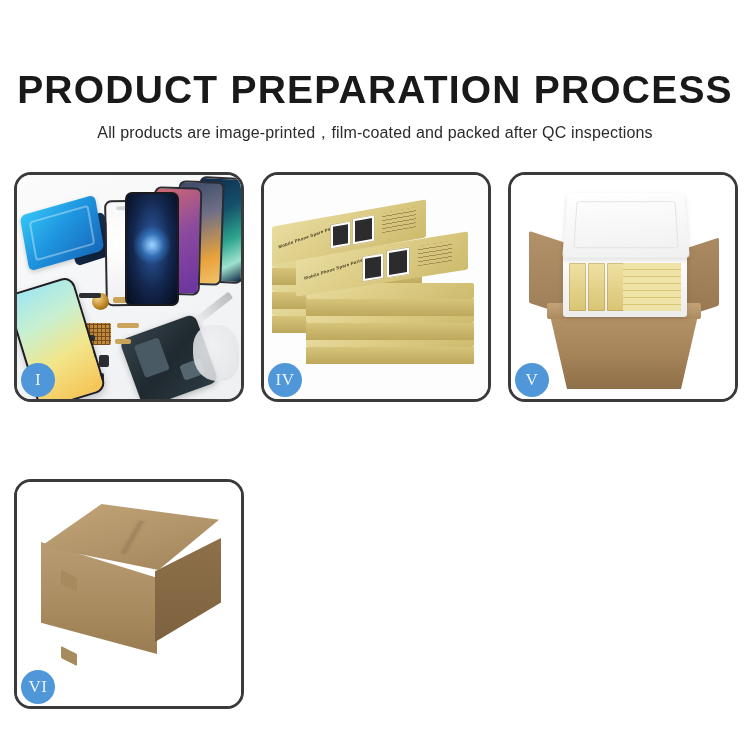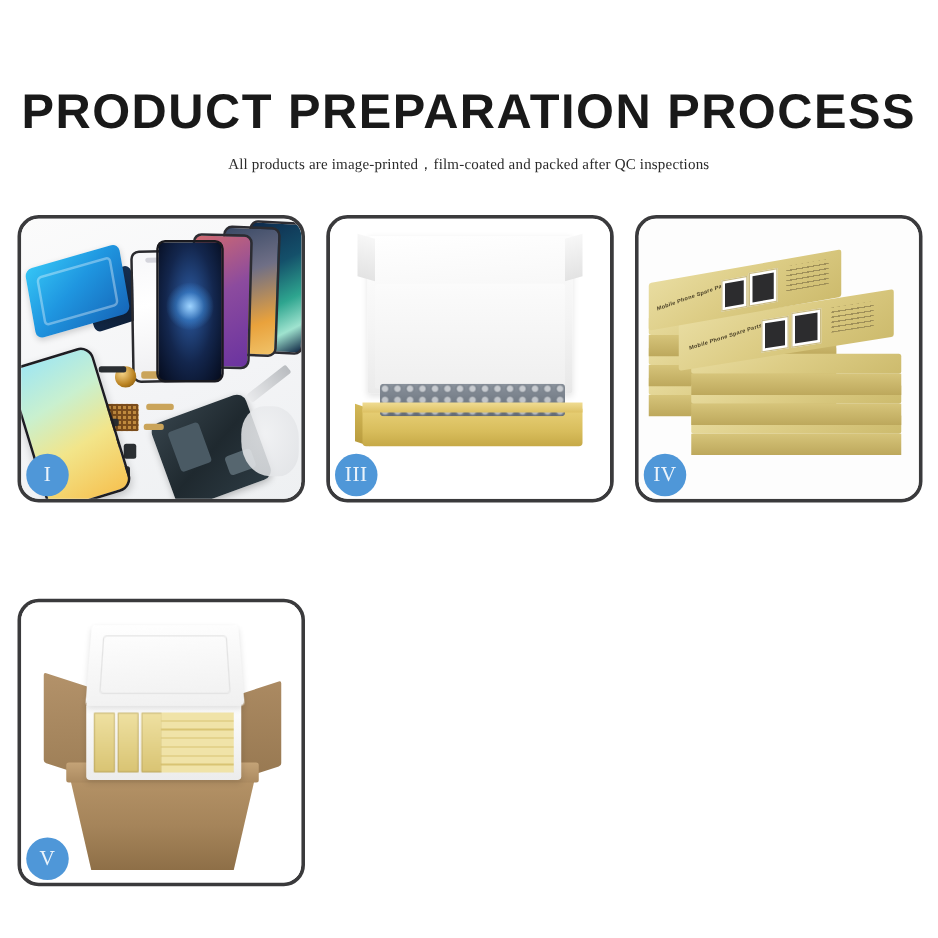--- a/index.html
+++ b/index.html
@@ -13,22 +13,22 @@
   #page{width:750px;height:750px;position:relative;margin-top:32px;}
 
   
   .header{width:750px;text-align:center;padding-top:38px;box-sizing:border-box;}
   .title{
     font-size:39px;font-weight:700;color:#191919;
     letter-spacing:1.2px;line-height:1.05;
     font-family:"Liberation Sans","DejaVu Sans",sans-serif;
   }
   .subtitle{
-    font-size:12px;color:#2b2b2b;margin-top:12px;letter-spacing:.15px;
-    font-family:Liberation Serif, serif;
+    font-size:16px;color:#2b2b2b;margin-top:12px;letter-spacing:.15px;
+    font-family:Liberation Sans, sans-serif;
   }
 
   
   .grid{
     position:absolute;left:14px;top:140px;
     width:724px;height:537px;
     display:grid;
     grid-template-columns:230px 230px 230px;
     grid-template-rows:230px 230px;
     column-gap:17px;row-gap:77px;
@@ -253,33 +253,20 @@
         <div class="chip" style="left:58px;top:160px;width:20px;height:6px;"></div>
         <div class="hand"></div>
         <div class="tweez"></div>
       </div>
       <div class="badge">
         <span>I</span>
       </div>
     </div>
 
 
-    <div class="panel">
-      <div class="panel-inner p3">
-        <div class="foamlid"></div>
-        <div class="foaminner"></div>
-        <div class="bub3"></div>
-        <div class="boxleft3"></div>
-        <div class="boxbody3"></div>
-        <div class="boxlip3"></div>
-      </div>
-      <div class="badge">
-        <span>III</span>
-      </div>
-    </div>
 
     <div class="panel">
       <div class="panel-inner p4">
         <div class="stack">
 
           <div class="sbox" style="left:0px;top:96px;width:150px;height:15px;">
               <div class="top"></div>
               <div class="side"></div>
             </div>
           <div class="sbox" style="left:0px;top:72px;width:150px;height:15px;">
@@ -349,15 +336,28 @@
         </div>
         <div class="kflat"></div>
         <div class="cartonRim"></div>
         <div class="cartonBody"></div>
       </div>
       <div class="badge">
         <span>V</span>
       </div>
     </div>
 
+    <div class="panel">
+      <div class="panel-inner p6">
+        <div class="c6left"></div>
+        <div class="c6right"></div>
+        <div class="c6top"></div>
+        <div class="c6seam"></div>
+        <div class="tape" style="left:44px;top:92px;width:16px;height:14px;transform:skewY(26deg);"></div>
+        <div class="tape" style="left:44px;top:168px;width:16px;height:12px;transform:skewY(26deg);"></div>
+      </div>
+      <div class="badge">
+        <span>VI</span>
+      </div>
+    </div>
 
   </div>
 </div>
 
 </body></html>

